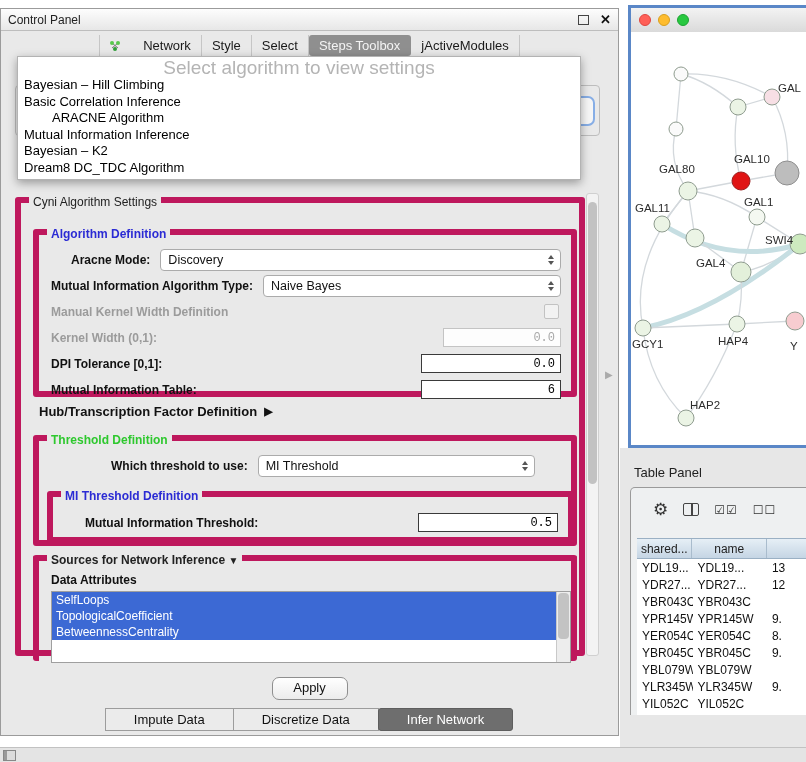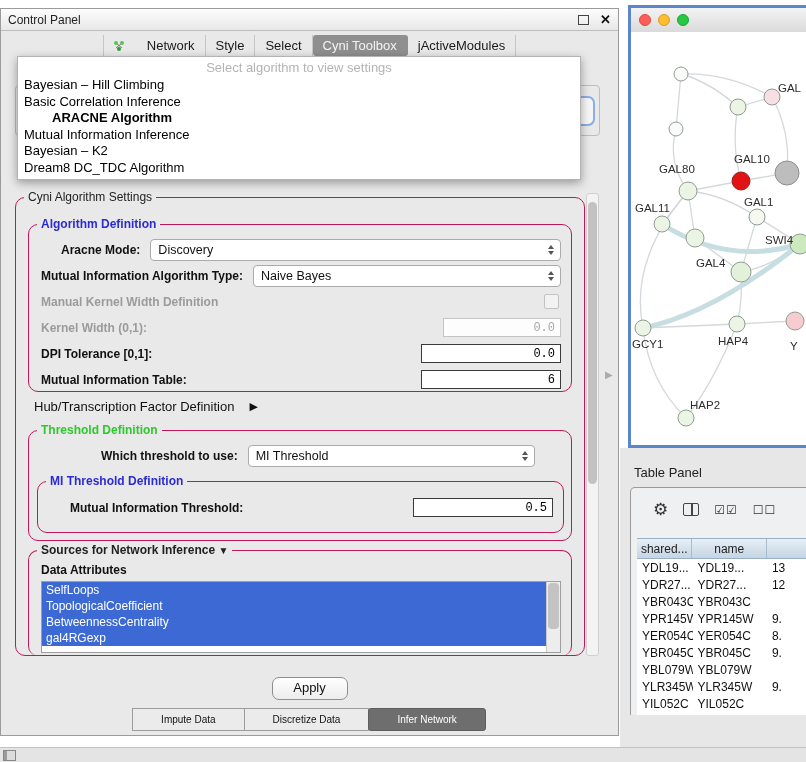--- a/index.html
+++ b/index.html
@@ -14,30 +14,30 @@
   .float-icon{width:9px;height:8px;border:1.5px solid #444;margin-right:11px;}
   .close-icon{font-size:13px;font-weight:bold;color:#111;line-height:13px;}
   
   .cp-tabs{position:absolute;left:0;right:0;top:26px;display:flex;justify-content:center;align-items:center;font-size:13px;}
   .cp-tab{padding:3px 10px;border-right:1px solid #c6c6c6;display:flex;align-items:center;gap:22px;color:#1a1a1a;}
   .cp-tab:first-child{border-left:1px solid #c6c6c6;}
   .cp-tab.active{background:#8f8f8f;color:#f4f4f4;border-radius:3px;border-color:transparent;}
   
   .algo-dropdown{position:absolute;left:16px;top:47px;width:562px;background:#fff;border:1px solid #b3b3b3;
       box-shadow:0 3px 9px rgba(0,0,0,.35);z-index:30;padding:2px 0 3px 0;}
-  .algo-prompt{text-align:center;color:#b4b4b4;font-size:13px;height:18px;line-height:18px;}
+  .algo-prompt{text-align:center;color:#b4b4b4;font-size:19px;height:18px;line-height:18px;}
   .algo-item{font-size:13px;line-height:16.5px;padding:0 6px;color:#000;}
-  .algo-item.selected{font-weight:bold;padding-left:34px;}
+  .algo-item.selected{font-weight:normal;padding-left:34px;}
   
   .hidden-group{position:absolute;left:14px;top:76px;width:583px;height:49px;border:1px solid #bdbdbd;
       border-radius:4px;z-index:2;}
   .help-btn{position:absolute;left:555px;top:87px;width:39px;height:30px;border:2px solid #87aee6;
       border-radius:7px;background:#f6f6f6;z-index:3;box-sizing:border-box;}
   
-  .group{position:absolute;border:1px solid #be185d;border-radius:10px;box-sizing:border-box;}
+  .group{position:absolute;border:6px solid #be185d;border-radius:3px;box-sizing:border-box;}
   .legend{position:absolute;top:-8px;left:8px;background:#e9e9e9;padding:0 4px;font-size:12px;color:#222;white-space:nowrap;}
   .legend.blue{color:#2b2bd4;font-weight:bold;}
   .legend.green{color:#2ec82e;font-weight:bold;}
   #main-group{left:14px;top:188px;width:570px;height:459px;}
   #algo-group{left:12px;top:26px;width:544px;height:168px;}
   #threshold-group{left:12px;top:232px;width:544px;height:111px;}
   #mi-group{left:8px;top:50px;width:527px;height:52px;}
   #sources-group{left:12px;top:352px;width:544px;height:106px;border-bottom:none;}
   .row{display:flex;align-items:center;height:21px;margin:5px 10px 0 12px;}
   .row.first{margin-top:14px;margin-left:32px;}
@@ -49,41 +49,41 @@
   .stepper{margin-left:auto;margin-right:6px;display:flex;flex-direction:column;gap:2px;}
   .stepper .up{width:0;height:0;border-left:3.5px solid transparent;border-right:3.5px solid transparent;border-bottom:4px solid #555;}
   .stepper .down{width:0;height:0;border-left:3.5px solid transparent;border-right:3.5px solid transparent;border-top:4px solid #555;}
   
   .field{height:19px;border:1px solid #3a3a3a;background:#fff;text-align:right;padding:0 5px;
       font-family:Liberation Mono, monospace;font-size:12px;box-sizing:border-box;margin-left:auto;}
   .field.w140{width:140px;}
   .field.disabled{border-color:#c4c4c4;color:#a9a9a9;width:118px;background:#fdfdfd;}
   .chk{width:13px;height:13px;border:1px solid #c2c2c2;background:#f2f2f2;border-radius:2px;margin-left:auto;margin-right:2px;}
   
-  .hub-row{position:absolute;left:18px;top:201px;font-size:13px;font-weight:normal;display:flex;align-items:center;gap:15px;}
+  .hub-row{position:absolute;left:18px;top:201px;font-size:13px;font-weight:bold;display:flex;align-items:center;gap:7px;}
   .tri-right{font-size:11px;}
   .caret-down{font-size:10px;}
   
   .data-attr-label{position:absolute;left:12px;top:12px;font-weight:bold;}
   .attr-list{position:absolute;left:12px;top:30px;width:518px;height:70px;background:#fff;border:1px solid #9f9f9f;overflow:hidden;}
   .attr-item{height:16px;line-height:16px;padding-left:4px;margin-right:13px;background:#3c69d4;color:#fff;font-size:12px;white-space:nowrap;}
   .attr-scroll{position:absolute;right:0;top:0;bottom:0;width:13px;background:#ededed;border-left:1px solid #c9c9c9;}
   .attr-thumb{margin:1px;height:46px;background:#c3c3c3;border-radius:4px;}
   
   .cp-scrollbar{position:absolute;left:585px;top:184px;width:13px;height:463px;background:#f3f3f3;
       border:1px solid #d0d0d0;border-radius:3px;box-sizing:border-box;}
   .cp-thumb{position:absolute;left:1px;top:8px;width:9px;height:282px;background:#c2c2c2;border-radius:5px;}
   .split-handle{position:absolute;left:604px;top:360px;color:#aaa;font-size:10px;}
   
   .apply-btn{position:absolute;left:50%;top:668px;transform:translateX(-50%);width:74px;height:21px;
       background:linear-gradient(#ffffff,#ececec);border:1px solid #8f8f8f;border-radius:7px;
       font-size:13px;text-align:center;line-height:20px;}
   .bottom-tabs{position:absolute;left:0;right:0;top:699px;display:flex;justify-content:center;}
   .btab{height:21px;line-height:21px;padding:0 28px;border:1px solid #9c9c9c;background:#ebebeb;
-      margin-left:-1px;font-size:10px;}
+      margin-left:-1px;font-size:13px;}
   .btab.active{background:#6e6e6e;color:#fff;border-color:#5e5e5e;border-radius:3px;}
   
   #netwin{position:absolute;left:628px;top:5px;width:196px;height:443px;border:3px solid #5a87c7;
       background:#fff;box-sizing:border-box;z-index:4;}
   .net-titlebar{height:24px;background:linear-gradient(#f3f3f3,#dadada);border-bottom:1px solid #bcbcbc;
       display:flex;align-items:center;gap:7px;padding-left:8px;}
   .traffic{width:12px;height:12px;border-radius:50%;box-sizing:border-box;}
   .t-red{background:#ff5f57;border:1px solid #df4640;}
   .t-yellow{background:#febc2e;border:1px solid #d89f1f;}
   .t-green{background:#28c840;border:1px solid #1da433;}
@@ -135,21 +135,21 @@
       </span>
       <span>Network</span>
     </span>
     <span class="cp-tab">
         <span>Style</span>
       </span>
     <span class="cp-tab">
         <span>Select</span>
       </span>
     <span class="cp-tab active">
-        <span>Cyni Toolbox</span>
+        <span>Steps Toolbox</span>
       </span>
     <span class="cp-tab">
         <span>jActiveModules</span>
       </span>
   </div>
 
   <div class="hidden-group"></div>
   <div class="help-btn"></div>
 
   <div class="algo-dropdown">
@@ -234,21 +234,20 @@
     <div class="group" id="sources-group">
       <span class="legend" style="font-weight:bold;">
         <span>Sources for Network Inference</span>
         <span class="caret-down">▼</span>
       </span>
       <div class="data-attr-label">Data Attributes</div>
       <div class="attr-list">
         <div class="attr-item">SelfLoops</div>
         <div class="attr-item">TopologicalCoefficient</div>
         <div class="attr-item">BetweennessCentrality</div>
-        <div class="attr-item">gal4RGexp</div>
         <div class="attr-scroll">
             <div class="attr-thumb"></div>
           </div>
       </div>
     </div>
   </div>
 
   <div class="cp-scrollbar">
     <div class="cp-thumb"></div>
   </div>

